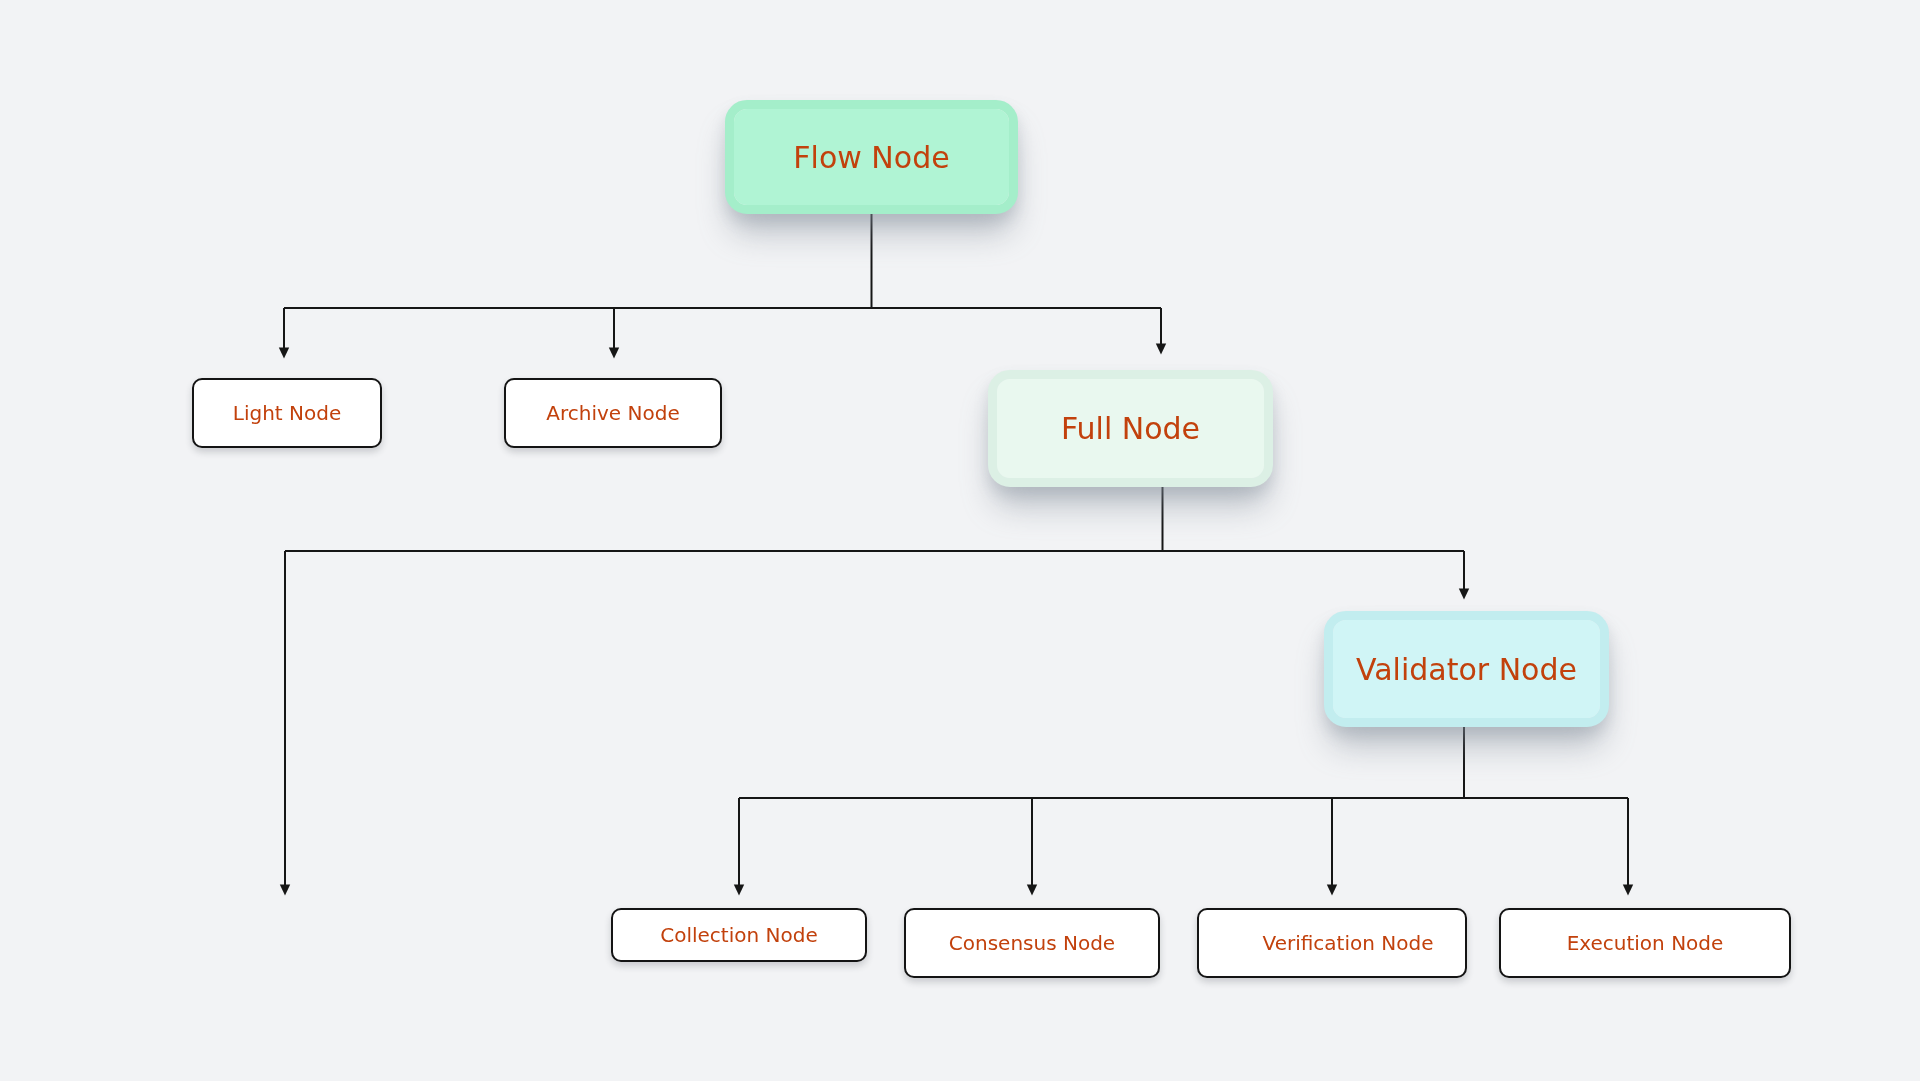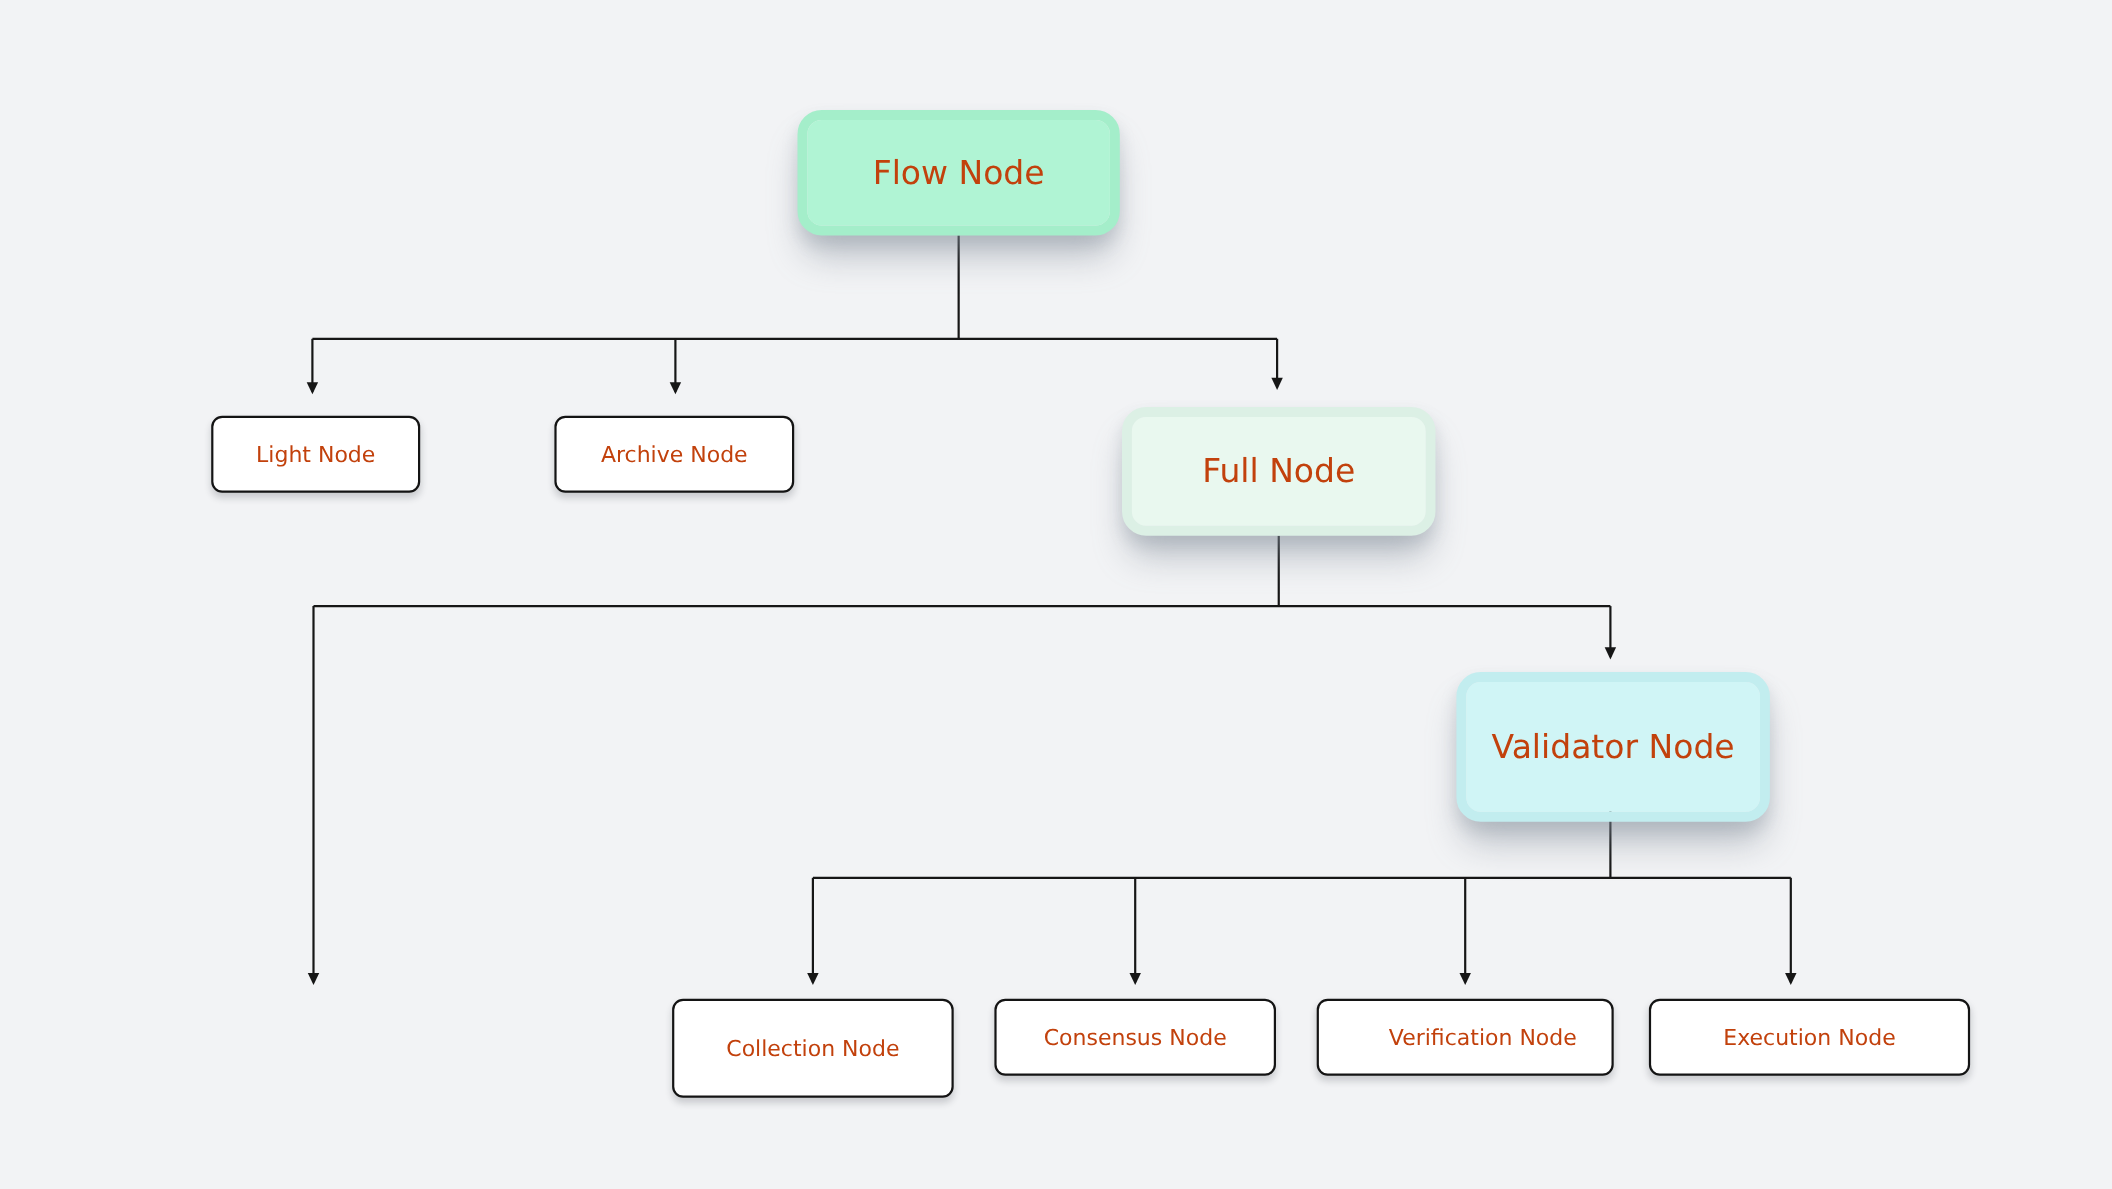--- a/index.html
+++ b/index.html
@@ -45,24 +45,24 @@
     box-shadow: 0 24px 32px -6px rgba(125,135,148,0.48), 0 8px 14px rgba(125,135,148,0.22);
   }
   .c-flow      { border: 9px solid #a4eeca; background: #b0f4d4; background-clip: padding-box; }
   .c-full      { border: 9px solid #dcf0e5; background: #e9f8ef; background-clip: padding-box; }
   .c-validator { border: 9px solid #c2edef; background: #d0f5f6; background-clip: padding-box; }
 
   
   .n-flow        { left: 725px;  top: 100px; width: 293px; height: 114px; }
   .n-light       { left: 192px;  top: 378px; width: 190px; height: 70px; }
   .n-archive     { left: 504px;  top: 378px; width: 218px; height: 70px; }
-  .n-full        { left: 1020px; top: 370px; width: 285px; height: 117px; }
-  .n-validator   { left: 1324px; top: 611px; width: 285px; height: 136px; }
+  .n-full        { left: 988px; top: 370px; width: 285px; height: 117px; }
+  .n-validator   { left: 1324px; top: 611px; width: 285px; height: 116px; }
   .n-access      { left: 177px;  top: 908px; width: 220px; height: 70px; }
-  .n-collection  { left: 611px;  top: 908px; width: 256px; height: 90px; }
+  .n-collection  { left: 611px;  top: 908px; width: 256px; height: 54px; }
   .n-consensus   { left: 904px;  top: 908px; width: 256px; height: 70px; }
   .n-verification{ left: 1197px; top: 908px; width: 270px; height: 70px; padding-left: 32px; }
   .n-execution   { left: 1499px; top: 908px; width: 292px; height: 70px; text-align: center; }
 </style>
 </head>
 <body>
 
 <div class="canvas">
 
   <svg class="wires" width="1920" height="1081" viewBox="0 0 1920 1081">

